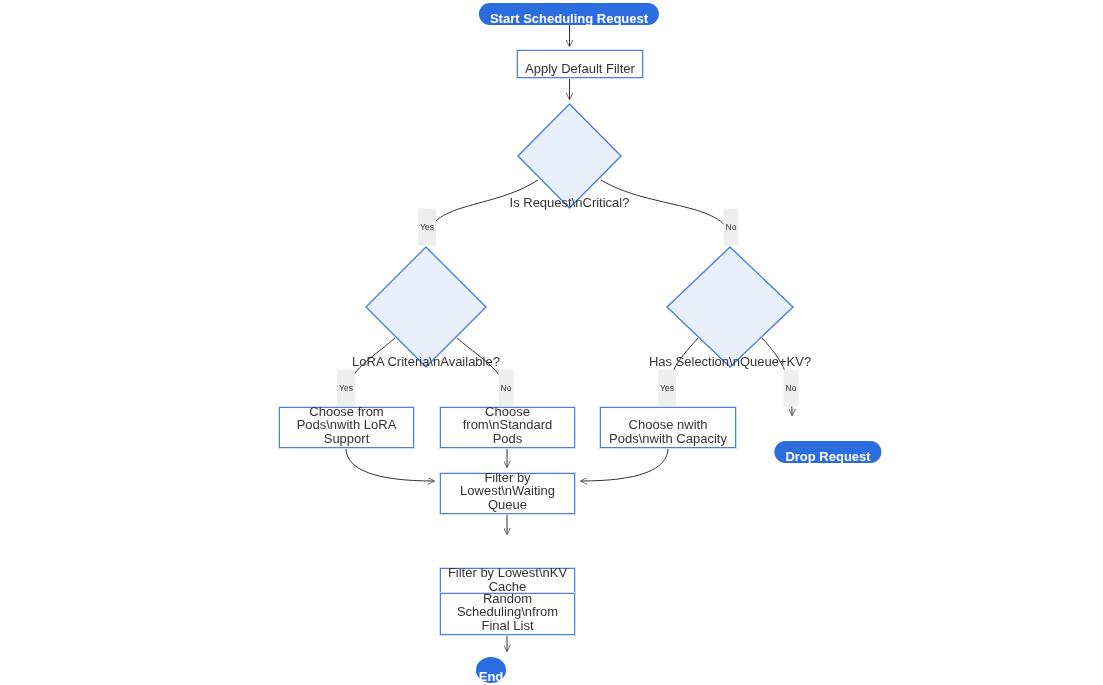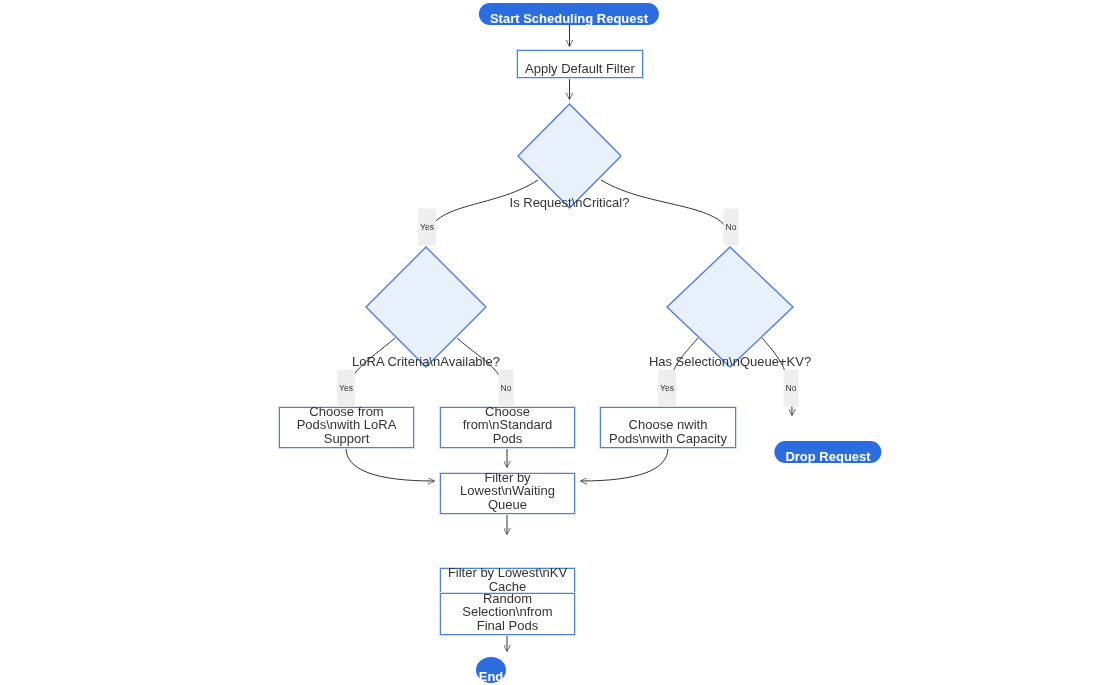--- a/index.html
+++ b/index.html
@@ -119,21 +119,21 @@
 
   <div class="node rect" id="n-filter-queue">
     <span class="nlabel">Filter by Lowest\nWaiting Queue</span>
   </div>
 
   <div class="node rect" id="n-filter-kv">
     <span class="nlabel">Filter by Lowest\nKV Cache</span>
   </div>
 
   <div class="node rect" id="n-random">
-    <span class="nlabel">Random Selection\nfrom Final Pods</span>
+    <span class="nlabel">Random Scheduling\nfrom Final List</span>
   </div>
 
   <div class="node circle" id="n-end">
     <span class="nlabel">End</span>
   </div>
 
   <span class="elabel" style="left:427px;top:227px">Yes</span>
   <span class="elabel" style="left:731px;top:227px">No</span>
   <span class="elabel" style="left:346px;top:388px">Yes</span>
   <span class="elabel" style="left:506px;top:388px">No</span>

